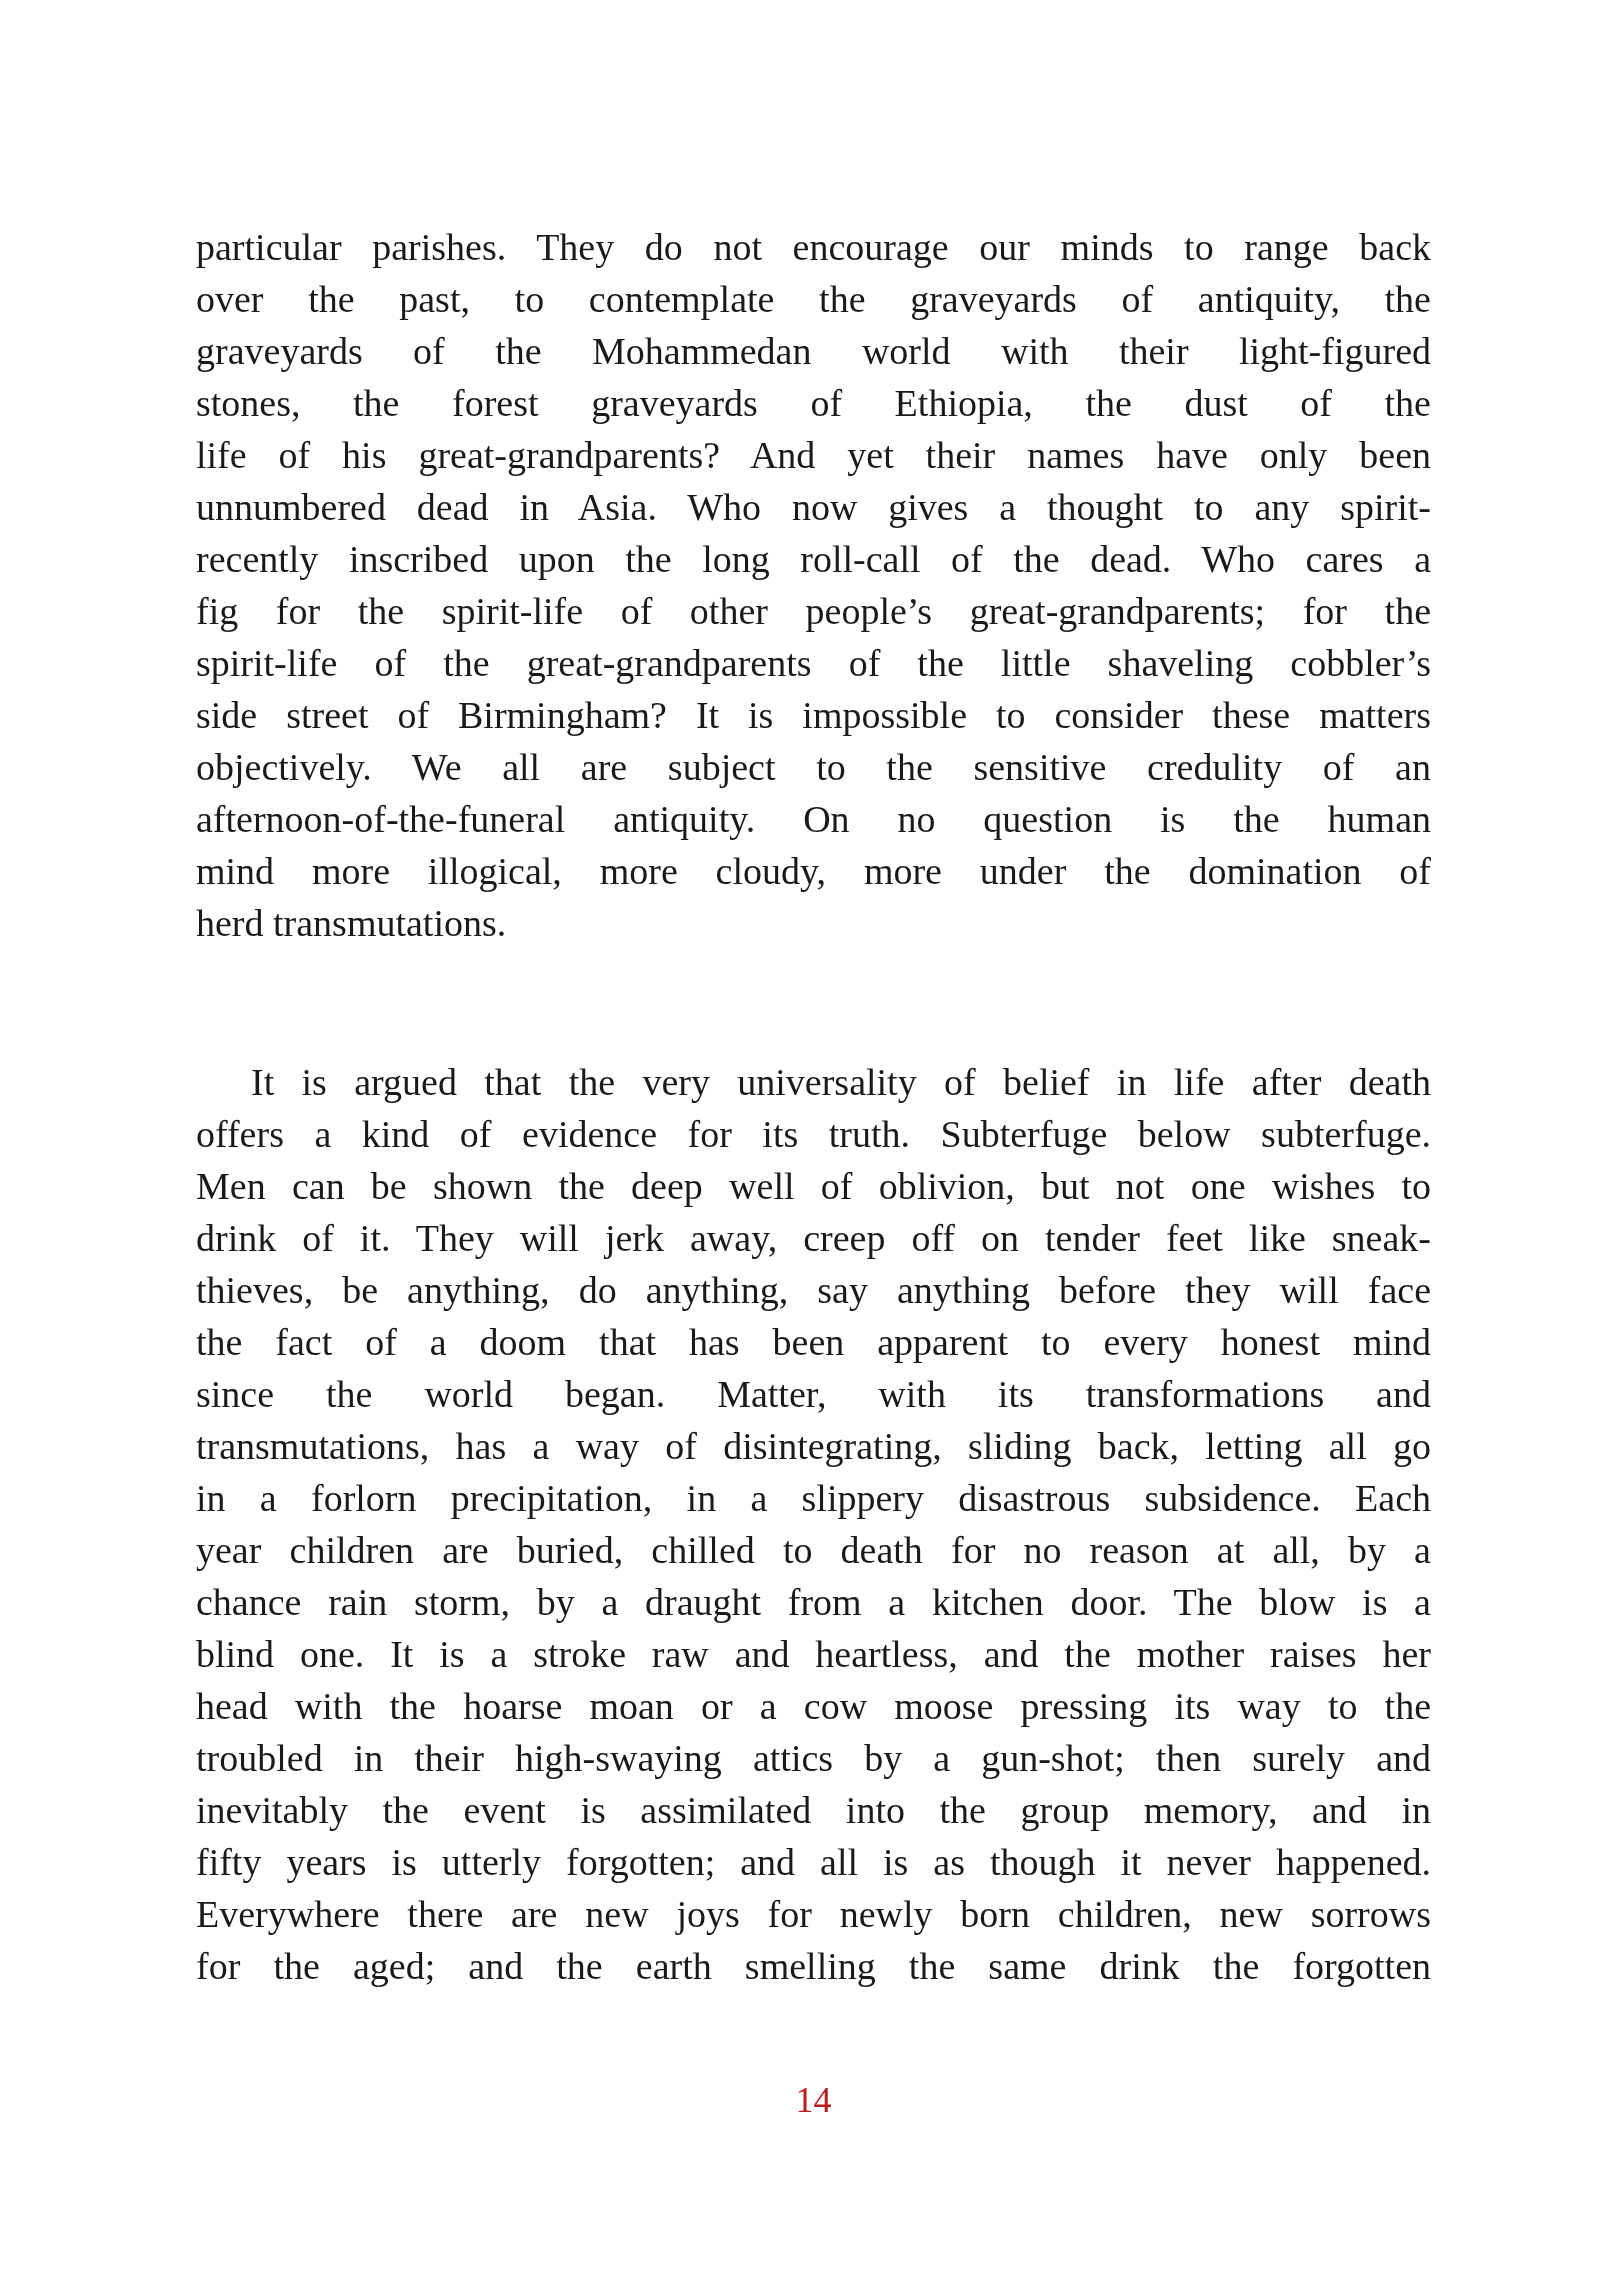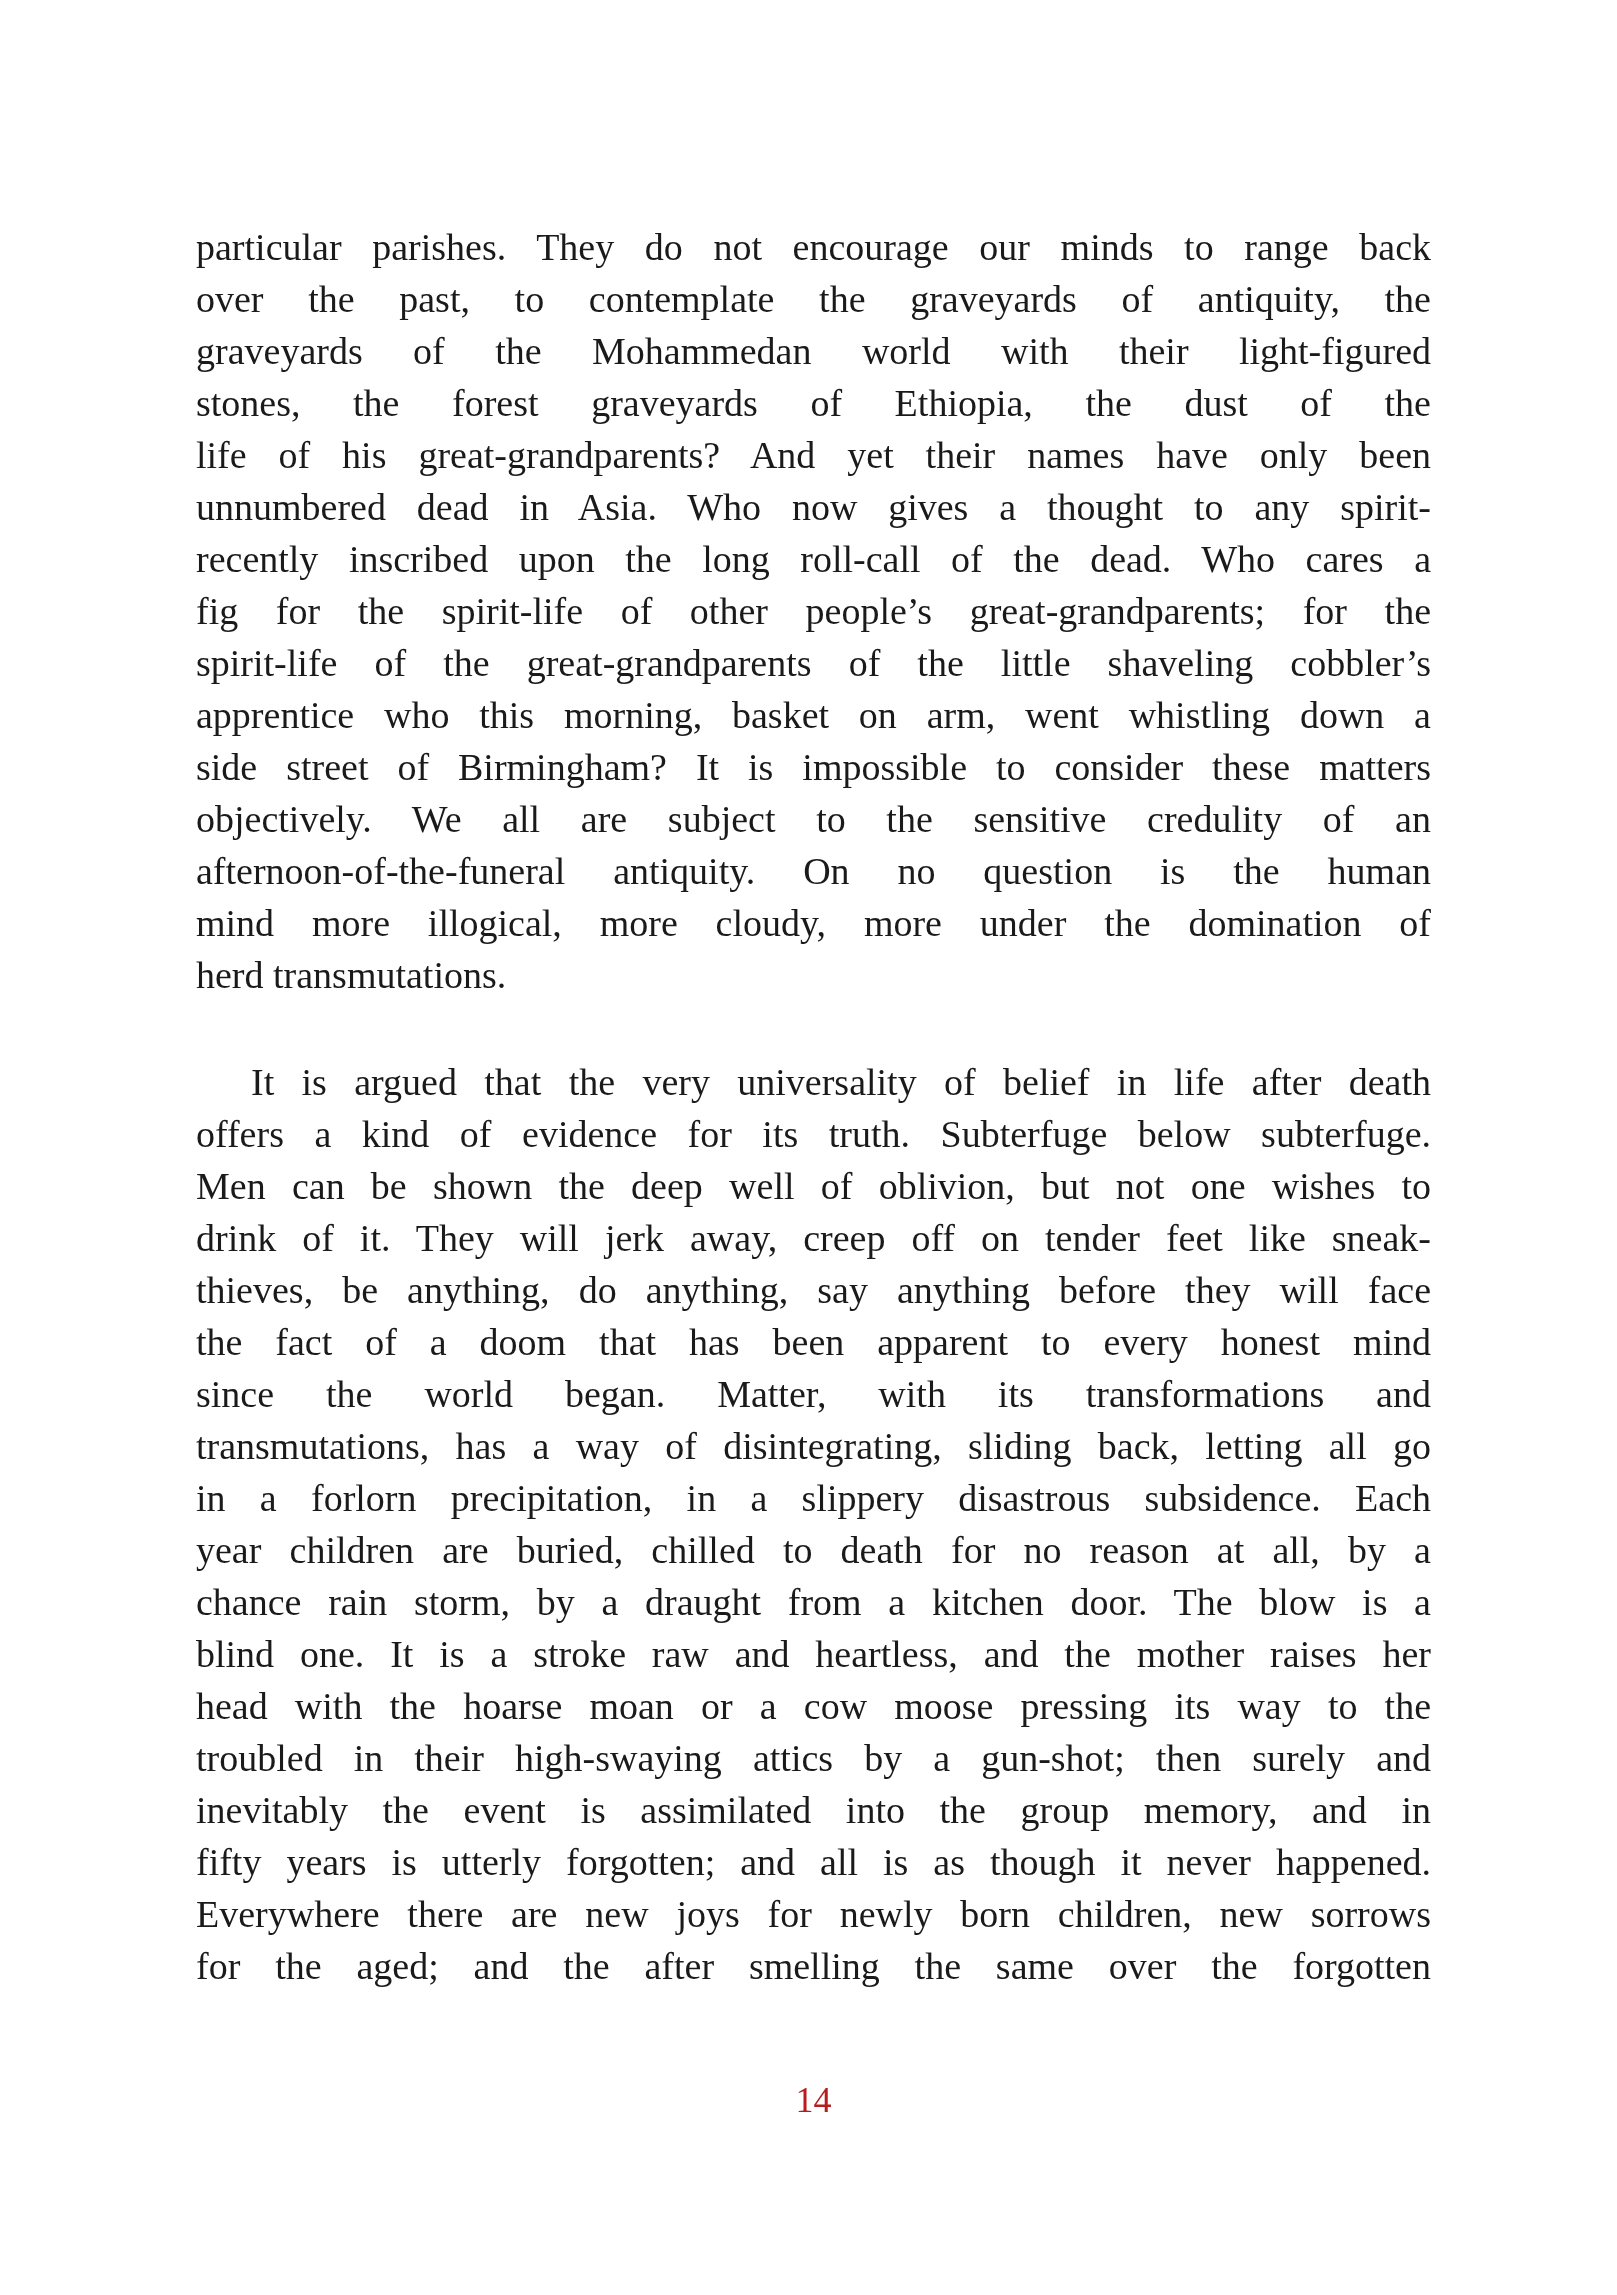--- a/index.html
+++ b/index.html
@@ -65,21 +65,20 @@
   <div class="text-block" id="para-1">
     <span class="line">particular parishes. They do not encourage our minds to range back</span>
     <span class="line">over the past, to contemplate the graveyards of antiquity, the</span>
     <span class="line">graveyards of the Mohammedan world with their light-figured</span>
     <span class="line">stones, the forest graveyards of Ethiopia, the dust of the</span>
     <span class="line">life of his great-grandparents? And yet their names have only been</span>
     <span class="line">unnumbered dead in Asia. Who now gives a thought to any spirit-</span>
     <span class="line">recently inscribed upon the long roll-call of the dead. Who cares a</span>
     <span class="line">fig for the spirit-life of other people’s great-grandparents; for the</span>
     <span class="line">spirit-life of the great-grandparents of the little shaveling cobbler’s</span>
-    <span class="line">apprentice who this morning, basket on arm, went whistling down a</span>
     <span class="line">side street of Birmingham? It is impossible to consider these matters</span>
     <span class="line">objectively. We all are subject to the sensitive credulity of an</span>
     <span class="line">afternoon-of-the-funeral antiquity. On no question is the human</span>
     <span class="line">mind more illogical, more cloudy, more under the domination of</span>
     <span class="line last">herd transmutations.</span>
   </div>
 
   <div class="text-block" id="para-2">
     <span class="line indent">It is argued that the very universality of belief in life after death</span>
     <span class="line">offers a kind of evidence for its truth. Subterfuge below subterfuge.</span>
@@ -91,19 +90,19 @@
     <span class="line">transmutations, has a way of disintegrating, sliding back, letting all go</span>
     <span class="line">in a forlorn precipitation, in a slippery disastrous subsidence. Each</span>
     <span class="line">year children are buried, chilled to death for no reason at all, by a</span>
     <span class="line">chance rain storm, by a draught from a kitchen door. The blow is a</span>
     <span class="line">blind one. It is a stroke raw and heartless, and the mother raises her</span>
     <span class="line">head with the hoarse moan or a cow moose pressing its way to the</span>
     <span class="line">troubled in their high-swaying attics by a gun-shot; then surely and</span>
     <span class="line">inevitably the event is assimilated into the group memory, and in</span>
     <span class="line">fifty years is utterly forgotten; and all is as though it never happened.</span>
     <span class="line">Everywhere there are new joys for newly born children, new sorrows</span>
-    <span class="line">for the aged; and the after smelling the same over the forgotten</span>
+    <span class="line">for the aged; and the earth smelling the same drink the forgotten</span>
   </div>
 
   <div class="page-number">14</div>
 
 </div>
 
 
 </body></html>

